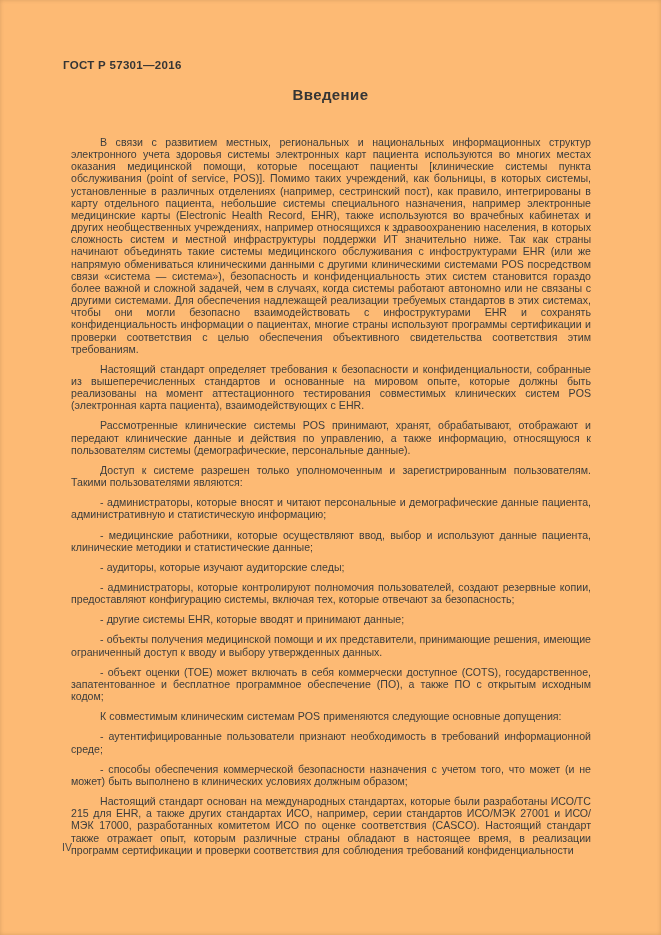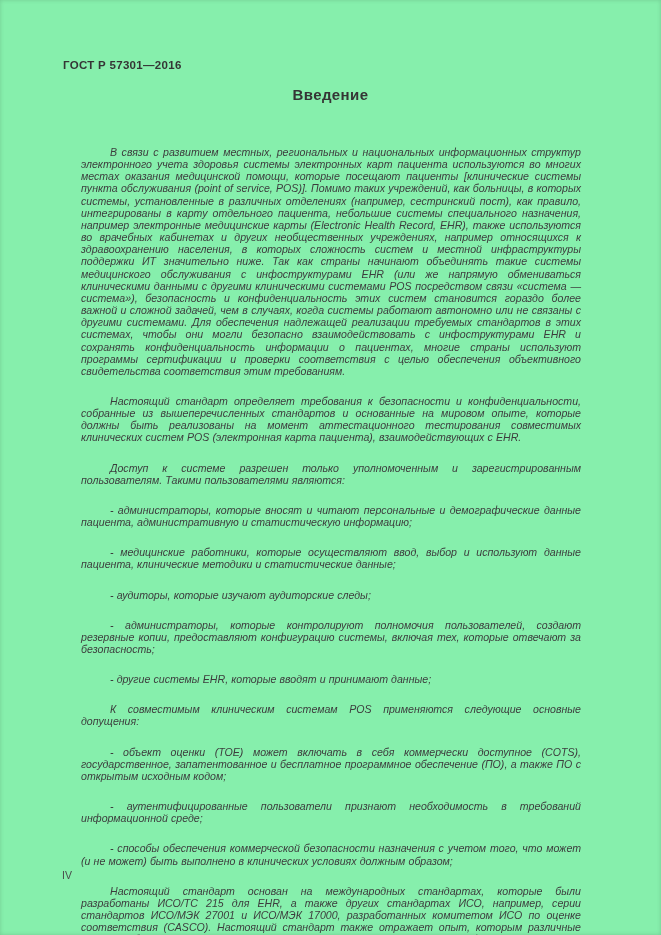--- a/index.html
+++ b/index.html
@@ -10,21 +10,21 @@
     width: 661px;
     height: 935px;
     background: #e9eaea;
     font-family: "Liberation Sans", sans-serif;
     overflow: hidden;
   }
   .page {
     position: relative;
     width: 661px;
     height: 935px;
-    background: #86efac;
+    background: #fdba74;
     box-shadow: inset 0 0 4px rgba(0,0,0,0.15);
     box-sizing: border-box;
   }
   .doc-number {
     position: absolute;
     left: 63px;
     top: 59px;
     font-size: 11.5px;
     font-weight: bold;
     color: #353535;
@@ -45,53 +45,53 @@
     position: absolute;
     left: 63px;
     top: 128px;
     width: 536px;
     font-size: 10.6px;
     line-height: 12.15px;
     color: #3c3d3d;
     text-align: justify;
   }
   .body-text p {
-    margin: 18px;
+    margin: 8px;
     padding: 0;
     text-indent: 29px;
     word-spacing: 0.2px;
-    font-style: italic;
   }
   .page-number {
     position: absolute;
     left: 62px;
     top: 841px;
     font-size: 10.5px;
     color: #4a4b4b;
-    margin-top: 28px;
   }
 </style>
 </head>
 <body>
 
 <div class="page">
   <div class="doc-number">ГОСТ Р 57301—2016</div>
 
   <div class="section-title">Введение</div>
 
   <div class="body-text">
       <p>В связи с развитием местных, региональных и национальных информационных структур электронного учета здоровья системы электронных карт пациента используются во многих местах оказания медицинской помощи, которые посещают пациенты [клинические системы пункта обслуживания (point of service, POS)]. Помимо таких учреждений, как больницы, в которых системы, установленные в различных отделениях (например, сестринский пост), как правило, интегрированы в карту отдельного пациента, небольшие системы специального назначения, например электронные медицинские карты (Electronic Health Record, EHR), также используются во врачебных кабинетах и других необщественных учреждениях, например относящихся к здравоохранению населения, в которых сложность систем и местной инфраструктуры поддержки ИТ значительно ниже. Так как страны начинают объединять такие системы медицинского обслуживания с инфоструктурами EHR (или же напрямую обмениваться клиническими данными с другими клиническими системами POS посредством связи «система — система»), безопасность и конфиденциальность этих систем становится гораздо более важной и сложной задачей, чем в случаях, когда системы работают автономно или не связаны с другими системами. Для обеспечения надлежащей реализации требуемых стандартов в этих системах, чтобы они могли безопасно взаимодействовать с инфоструктурами EHR и сохранять конфиденциальность информации о пациентах, многие страны используют программы сертификации и проверки соответствия с целью обеспечения объективного свидетельства соответствия этим требованиям.</p>
       <p>Настоящий стандарт определяет требования к безопасности и конфиденциальности, собранные из вышеперечисленных стандартов и основанные на мировом опыте, которые должны быть реализованы на момент аттестационного тестирования совместимых клинических систем POS (электронная карта пациента), взаимодействующих с EHR.</p>
+      <p>Рассмотренные клинические системы POS принимают, хранят, обрабатывают, отображают и передают клинические данные и действия по управлению, а также информацию, относящуюся к пользователям системы (демографические, персональные данные).</p>
       <p>Доступ к системе разрешен только уполномоченным и зарегистрированным пользователям. Такими пользователями являются:</p>
       <p>- администраторы, которые вносят и читают персональные и демографические данные пациента, административную и статистическую информацию;</p>
       <p>- медицинские работники, которые осуществляют ввод, выбор и используют данные пациента, клинические методики и статистические данные;</p>
       <p>- аудиторы, которые изучают аудиторские следы;</p>
       <p>- администраторы, которые контролируют полномочия пользователей, создают резервные копии, предоставляют конфигурацию системы, включая тех, которые отвечают за безопасность;</p>
       <p>- другие системы EHR, которые вводят и принимают данные;</p>
+      <p>- объекты получения медицинской помощи и их представители, принимающие решения, имеющие ограниченный доступ к вводу и выбору утвержденных данных.</p>
+      <p>- объект оценки (TOE) может включать в себя коммерчески доступное (COTS), государственное, запатентованное и бесплатное программное обеспечение (ПО), а также ПО с открытым исходным кодом;</p>
       <p>К совместимым клиническим системам POS применяются следующие основные допущения:</p>
-      <p>- объект оценки (TOE) может включать в себя коммерчески доступное (COTS), государственное, запатентованное и бесплатное программное обеспечение (ПО), а также ПО с открытым исходным кодом;</p>
       <p>- аутентифицированные пользователи признают необходимость в требований информационной среде;</p>
       <p>- способы обеспечения коммерческой безопасности назначения с учетом того, что может (и не может) быть выполнено в клинических условиях должным образом;</p>
       <p>Настоящий стандарт основан на международных стандартах, которые были разработаны ИСО/ТС 215 для EHR, а также других стандартах ИСО, например, серии стандартов ИСО/МЭК 27001 и ИСО/МЭК 17000, разработанных комитетом ИСО по оценке соответствия (CASCO). Настоящий стандарт также отражает опыт, которым различные страны обладают в настоящее время, в реализации программ сертификации и проверки соответствия для соблюдения требований конфиденциальности</p>
     </div>
 
   <div class="page-number">IV</div>
 </div>
 
 </body></html>

